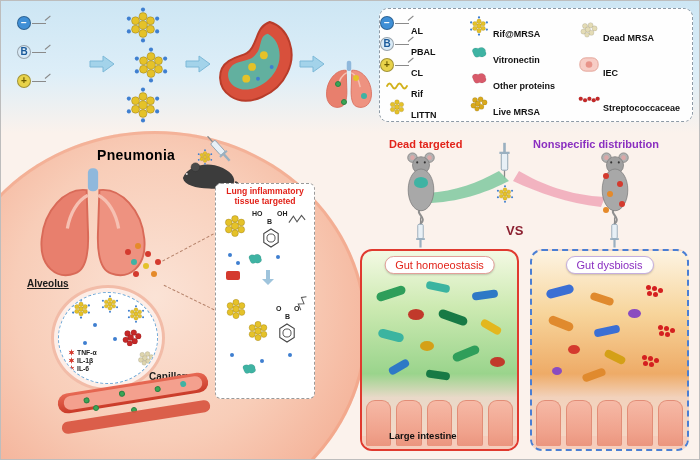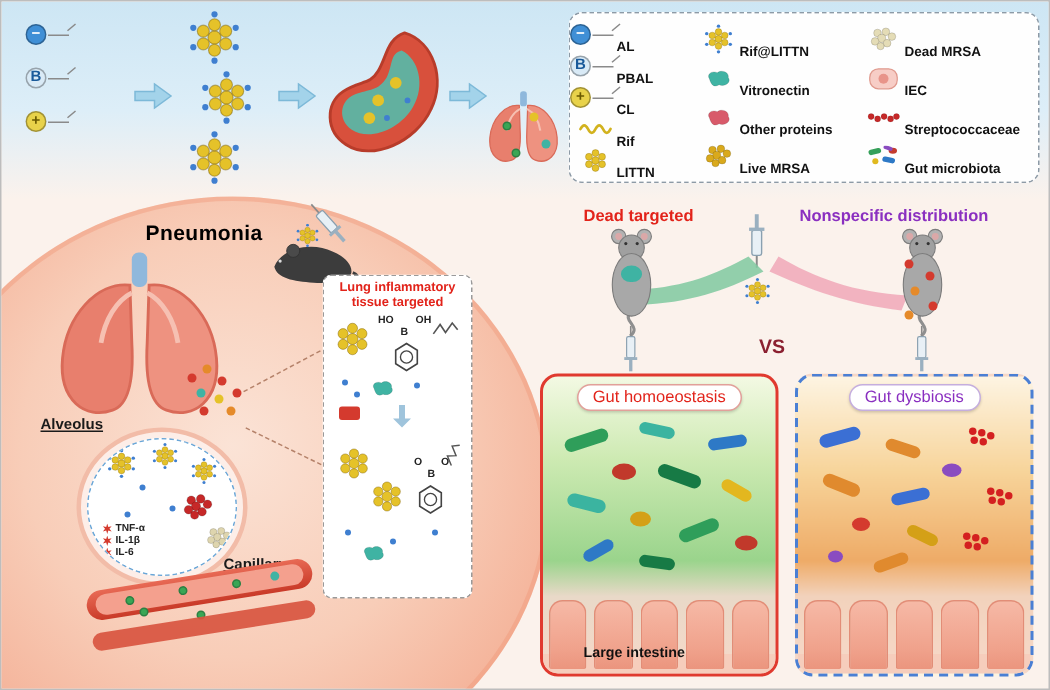--- a/index.html
+++ b/index.html
@@ -324,21 +324,21 @@
           <span class="li-label">LITTN</span>
         </div>
       </div>
       <div class="lcol c2">
         <div class="litem">
           <span class="li-icon">
               <svg style="width:20px;height:20px">
                 <use href="#s-np"></use>
               </svg>
             </span>
-          <span class="li-label">Rif@LITTN</span>
+          <span class="li-label">Rif@MRSA</span>
         </div>
         <div class="litem">
           <span class="li-icon">
               <svg style="width:20px;height:13px;color:#3fb3a3">
                 <use href="#s-blob"></use>
               </svg>
             </span>
           <span class="li-label">Vitronectin</span>
         </div>
         <div class="litem">
@@ -375,28 +375,20 @@
             </span>
           <span class="li-label">IEC</span>
         </div>
         <div class="litem">
           <span class="li-icon">
               <svg style="width:22px;height:9px;color:#c62828">
                 <use href="#s-strep"></use>
               </svg>
             </span>
           <span class="li-label">Streptococcaceae</span>
-        </div>
-        <div class="litem">
-          <span class="li-icon">
-              <svg style="width:22px;height:14px">
-                <use href="#s-microbiota"></use>
-              </svg>
-            </span>
-          <span class="li-label">Gut microbiota</span>
         </div>
       </div>
     </div>
   </div>
 
   <div class="pneu"></div>
   <div class="pneu-title">Pneumonia</div>
 
   <svg class="abs" style="left:26px;top:166px;width:132px;height:118px">
       <use href="#s-lungs"></use>

